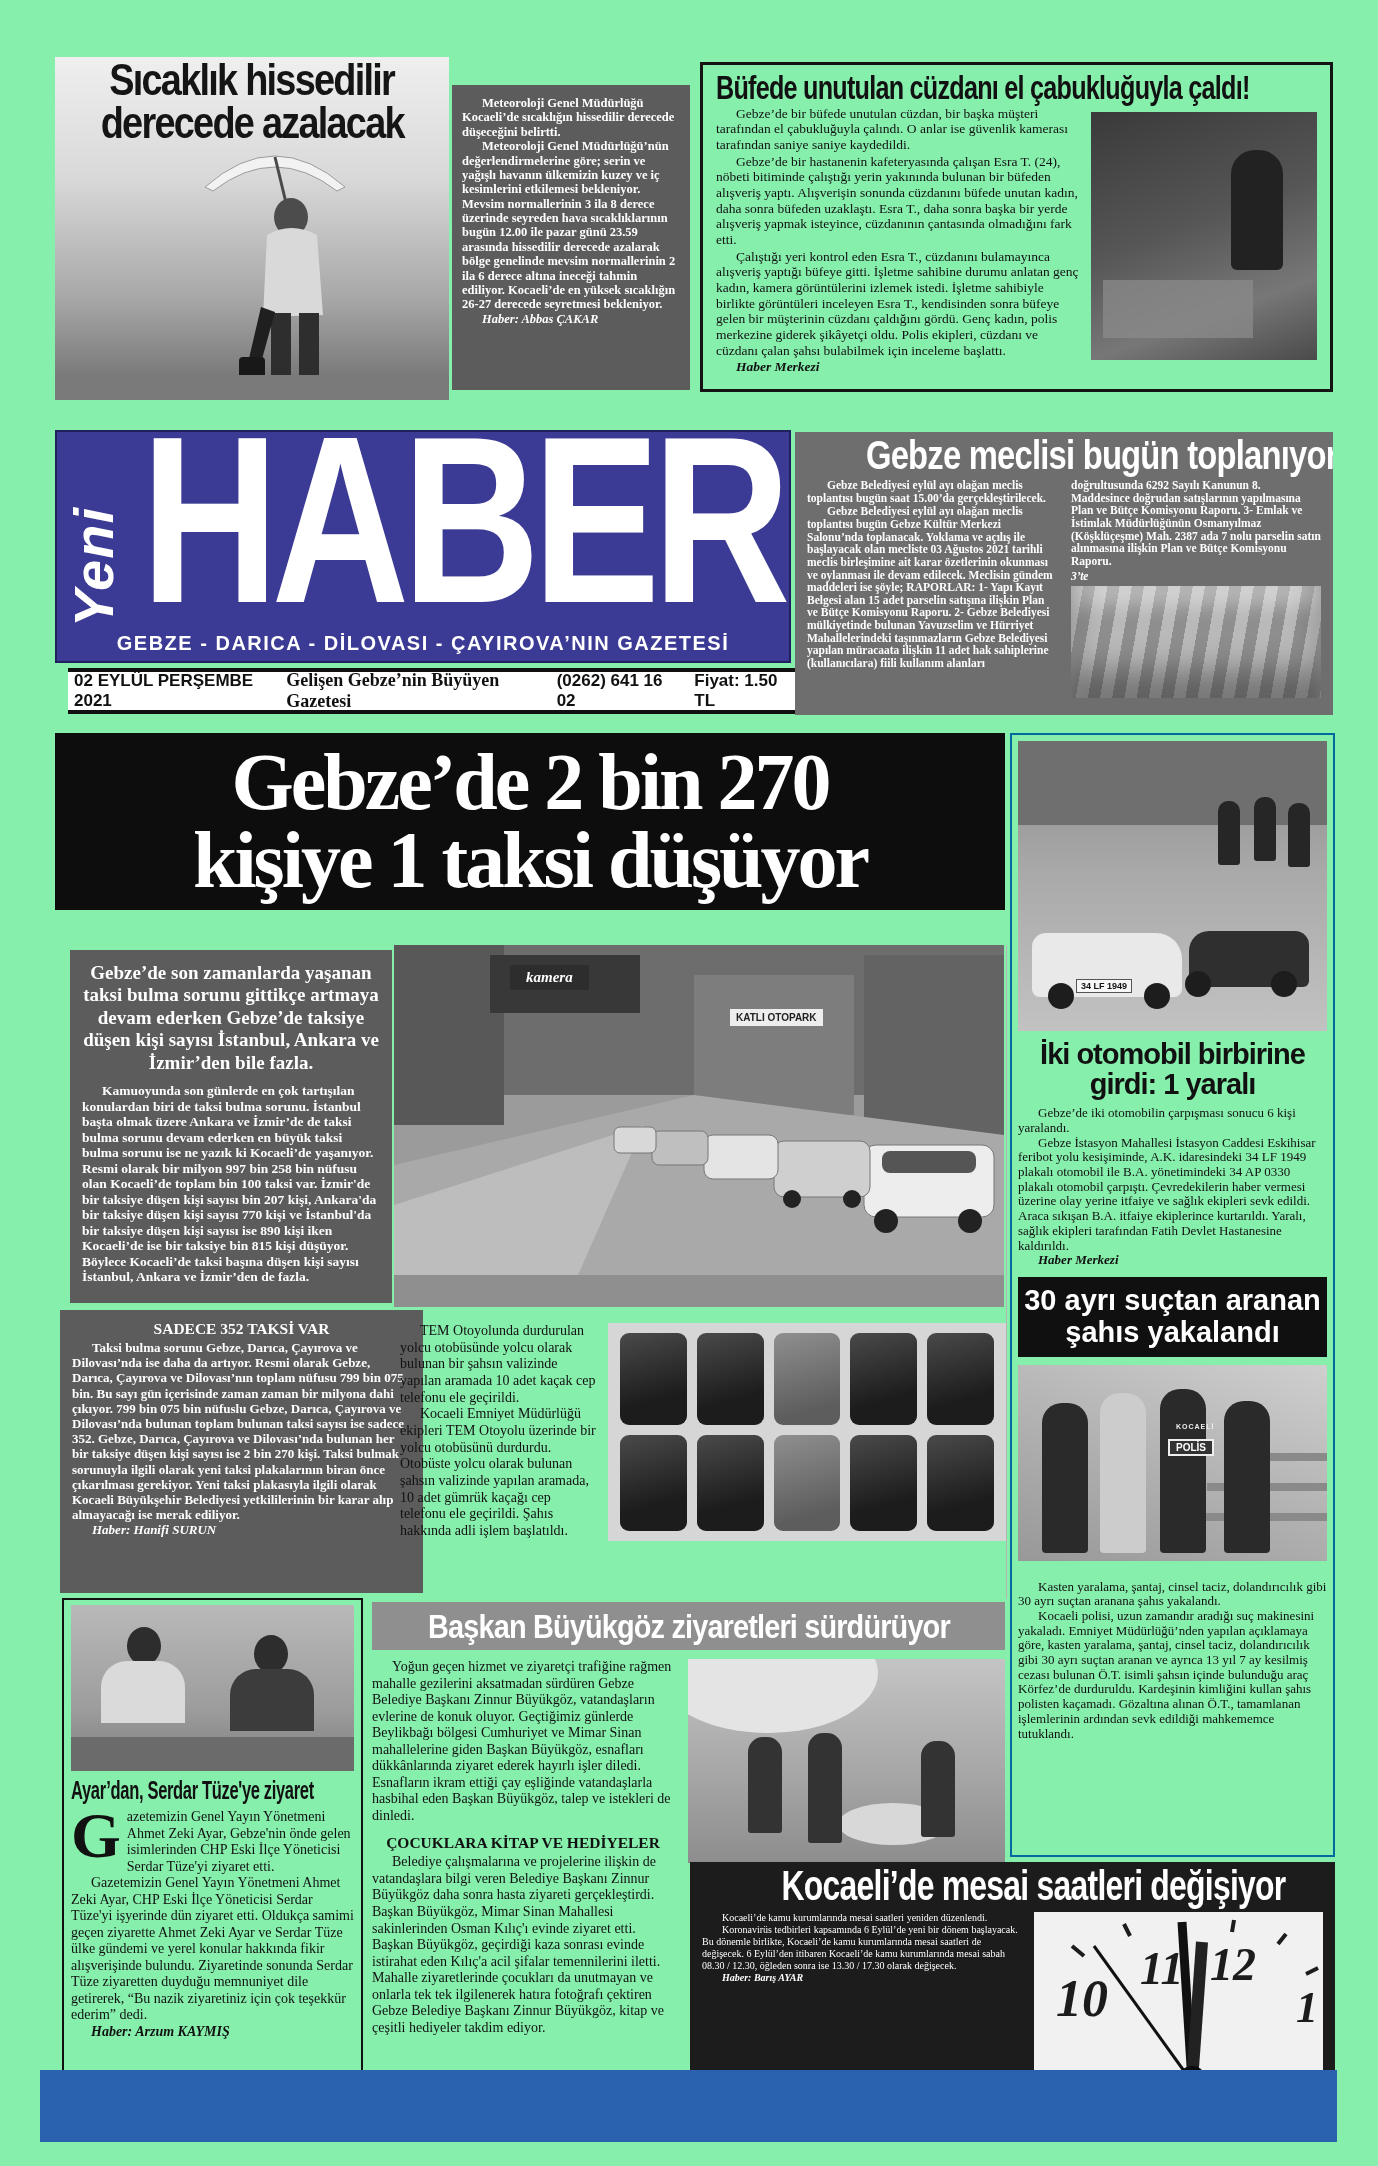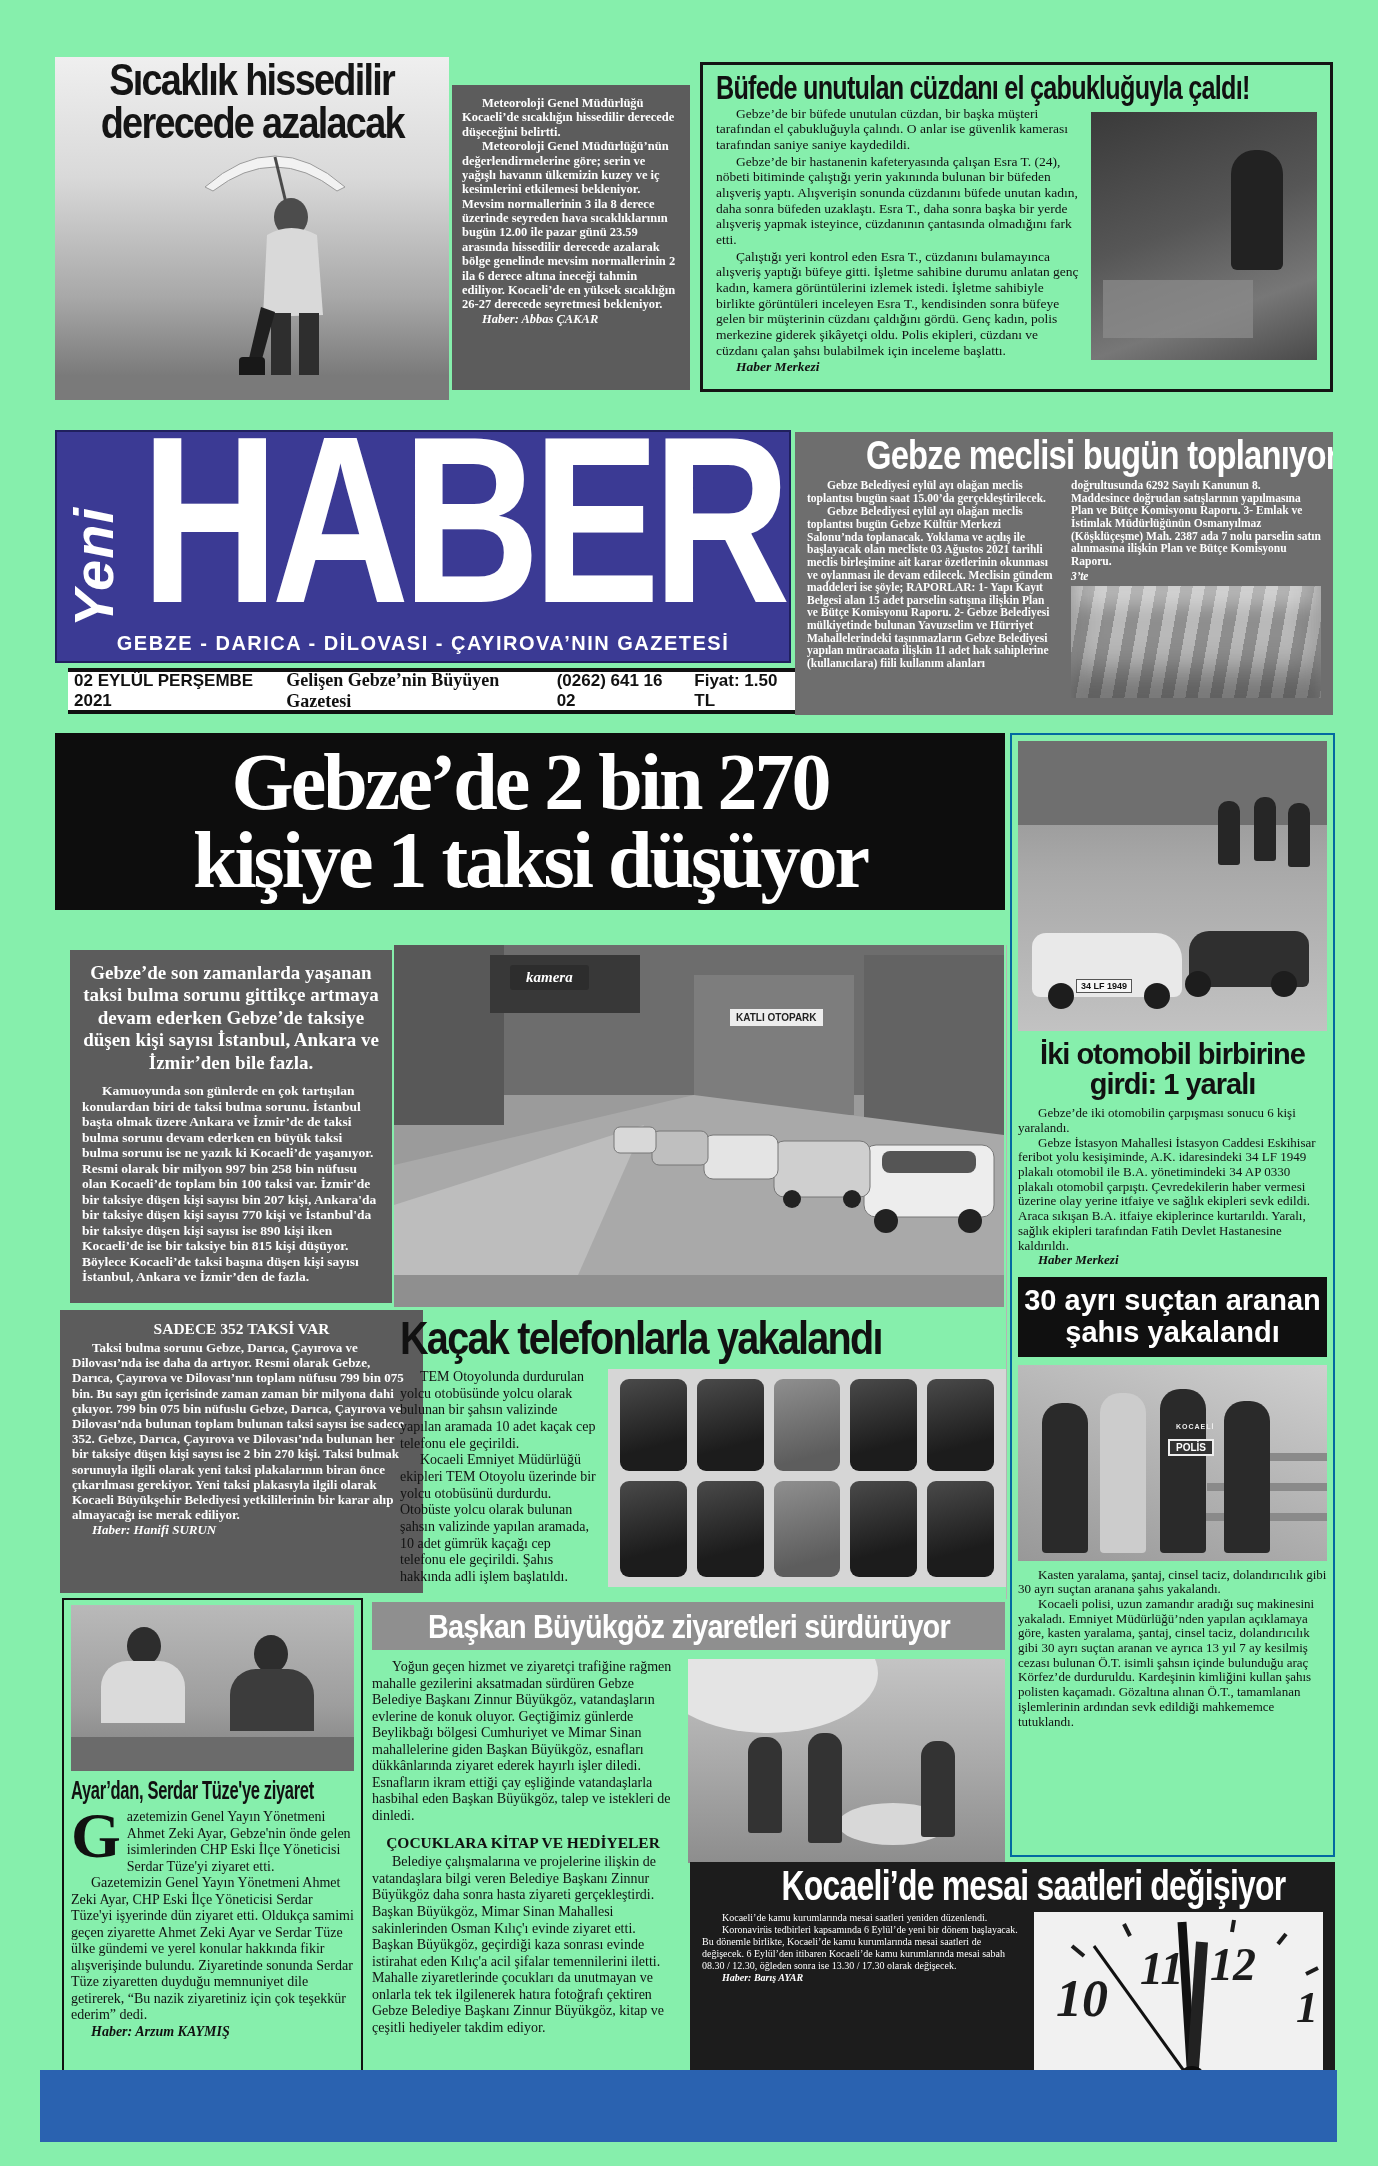--- a/index.html
+++ b/index.html
@@ -119,21 +119,21 @@
     font-family:"Liberation Sans",sans-serif;font-weight:700;font-size:29px;line-height:1.1;padding:8px 2px;}
   .arrest-photo{margin-top:8px;width:100%;height:196px;position:relative;overflow:hidden;
     background:linear-gradient(200deg,#cfcfcf 0%,#b0b0b0 55%,#989898 100%);}
   .arrest-photo .step{position:absolute;right:0;width:150px;height:8px;background:#8a8a8a;}
   .arrest-photo .man{position:absolute;bottom:8px;width:46px;height:150px;border-radius:20px 20px 4px 4px;background:#2a2a2a;}
   .arrest-photo .man.shirt{background:#cccccc;}
   .vest{position:absolute;left:150px;top:74px;background:#333;border:2px solid #eee;color:#fff;
     font-family:"Liberation Sans",sans-serif;font-weight:700;font-size:10px;padding:1px 6px;text-align:right;}
   .vest-small{position:absolute;left:158px;top:58px;color:#eee;font-family:"Liberation Sans",sans-serif;
     font-weight:700;font-size:7px;letter-spacing:1px;}
-  .wanted-body{margin-top:7px;font-size:13px;line-height:1.13;}
+  .wanted-body{margin-top:19px;font-size:13px;line-height:1.13;}
 
   
   .ayar{left:62px;top:1598px;width:301px;height:503px;border:2px solid #111;box-sizing:border-box;
     padding:5px 7px;overflow:hidden;}
   .visit-photo{width:100%;height:166px;position:relative;overflow:hidden;
     background:linear-gradient(180deg,#b9b9b9 0%,#9e9e9e 60%,#7f7f7f 100%);}
   .visit-photo .deskbar{position:absolute;left:0;bottom:0;width:100%;height:34px;background:#6b6b6b;}
   .visit-photo .head{position:absolute;width:34px;height:38px;border-radius:50%;background:#2d2d2d;}
   .visit-photo .torso{position:absolute;width:84px;height:62px;border-radius:26px 26px 0 0;background:#3c3c3c;}
   .visit-photo .torso.white{background:#dadada;}
@@ -284,23 +284,20 @@
 
   <div class="abs sadece">
     <div class="sadece-sub">SADECE 352 TAKSİ VAR</div>
     <div class="sadece-body">
       <p class="ind">Taksi bulma sorunu Gebze, Darıca, Çayırova ve Dilovası’nda ise daha da artıyor. Resmi olarak Gebze, Darıca, Çayırova ve Dilovası’nın toplam nüfusu 799 bin 075 bin. Bu sayı gün içerisinde zaman zaman bir milyona dahi çıkıyor. 799 bin 075 bin nüfuslu Gebze, Darıca, Çayırova ve Dilovası’nda bulunan toplam bulunan taksi sayısı ise sadece 352. Gebze, Darıca, Çayırova ve Dilovası’nda bulunan her bir taksiye düşen kişi sayısı ise 2 bin 270 kişi. Taksi bulmak sorunuyla ilgili olarak yeni taksi plakalarının biran önce çıkarılması gerekiyor. Yeni taksi plakasıyla ilgili olarak Kocaeli Büyükşehir Belediyesi yetkililerinin bir karar alıp almayacağı ise merak ediliyor.</p>
       <p class="byline ind">Haber: Hanifi SURUN</p>
     </div>
   </div>
 
   <div class="abs phones">
-    <div class="phones-headline sans">
-      <span class="cond">Kaçak telefonlarla yakalandı</span>
-    </div>
     <div class="phones-row">
       <div class="phones-text">
         <p class="ind">TEM Otoyolunda durdurulan yolcu otobüsünde yolcu olarak bulunan bir şahsın valizinde yapılan aramada 10 adet kaçak cep telefonu ele geçirildi.</p>
         <p class="ind">Kocaeli Emniyet Müdürlüğü ekipleri TEM Otoyolu üzerinde bir yolcu otobüsünü durdurdu. Otobüste yolcu olarak bulunan şahsın valizinde yapılan aramada, 10 adet gümrük kaçağı cep telefonu ele geçirildi. Şahıs hakkında adli işlem başlatıldı.</p>
       </div>
       <div class="phones-photo">
         <div class="phone"></div>
         <div class="phone"></div>
         <div class="phone lite"></div>
         <div class="phone"></div>

